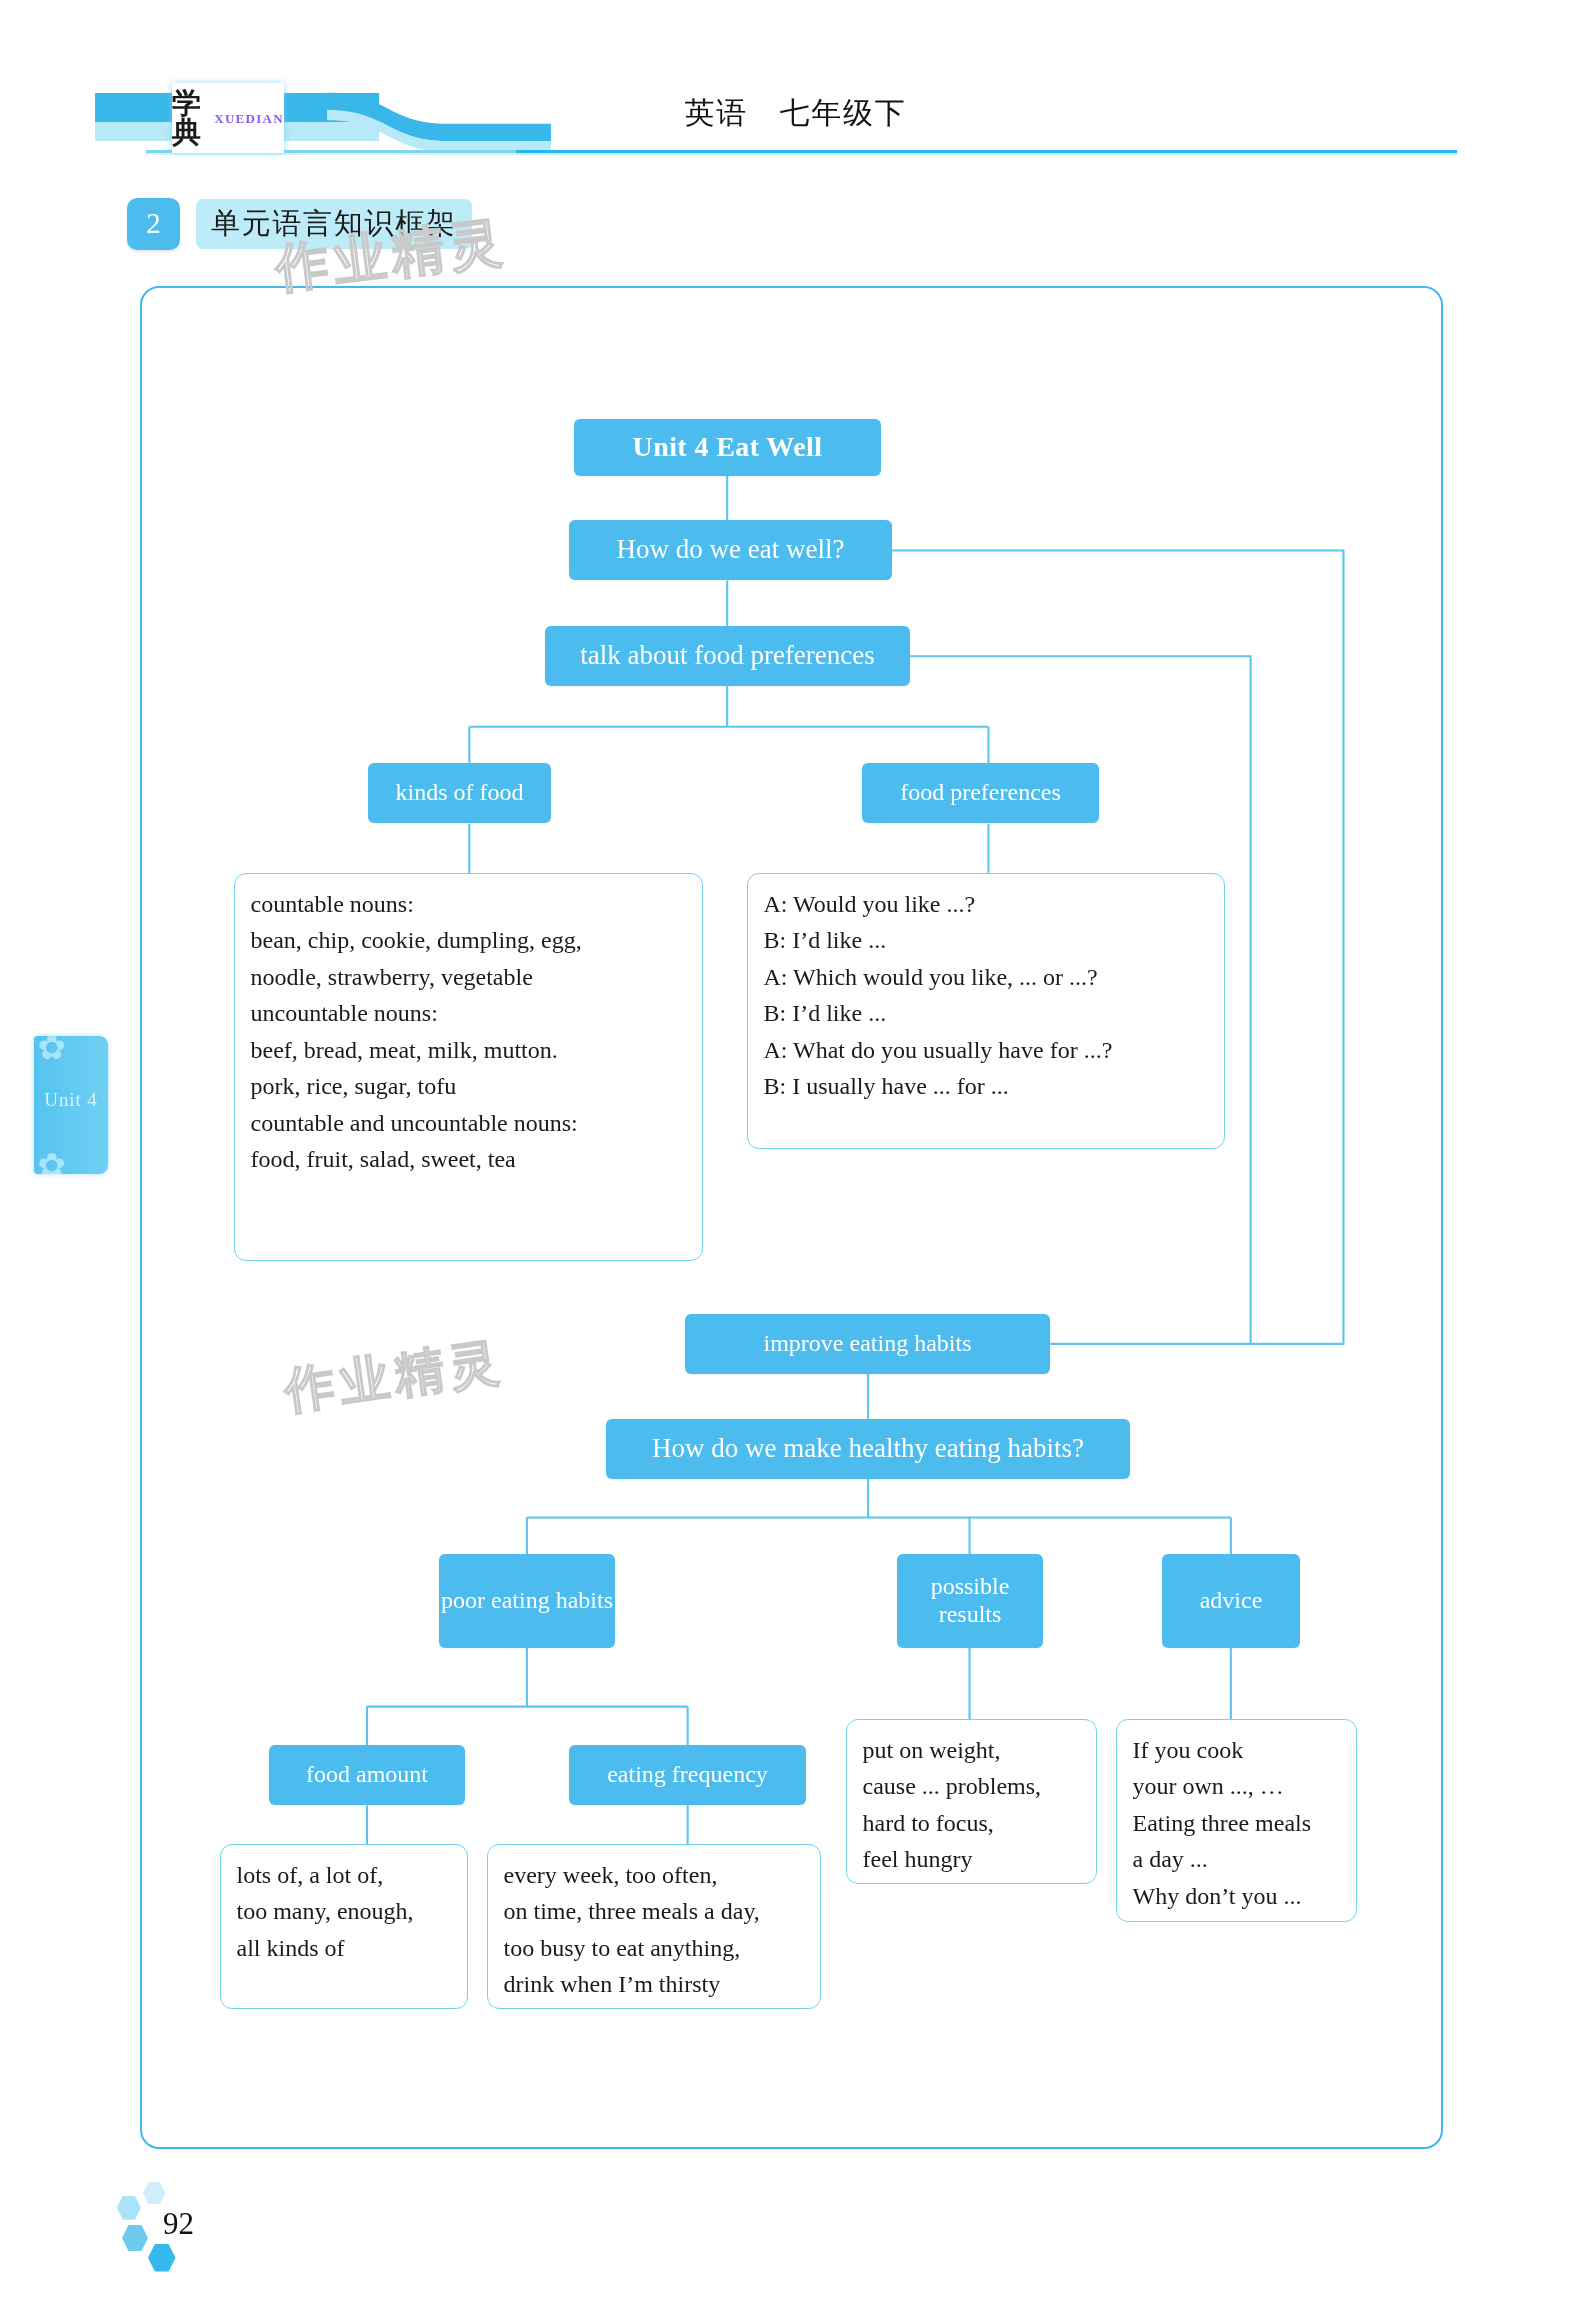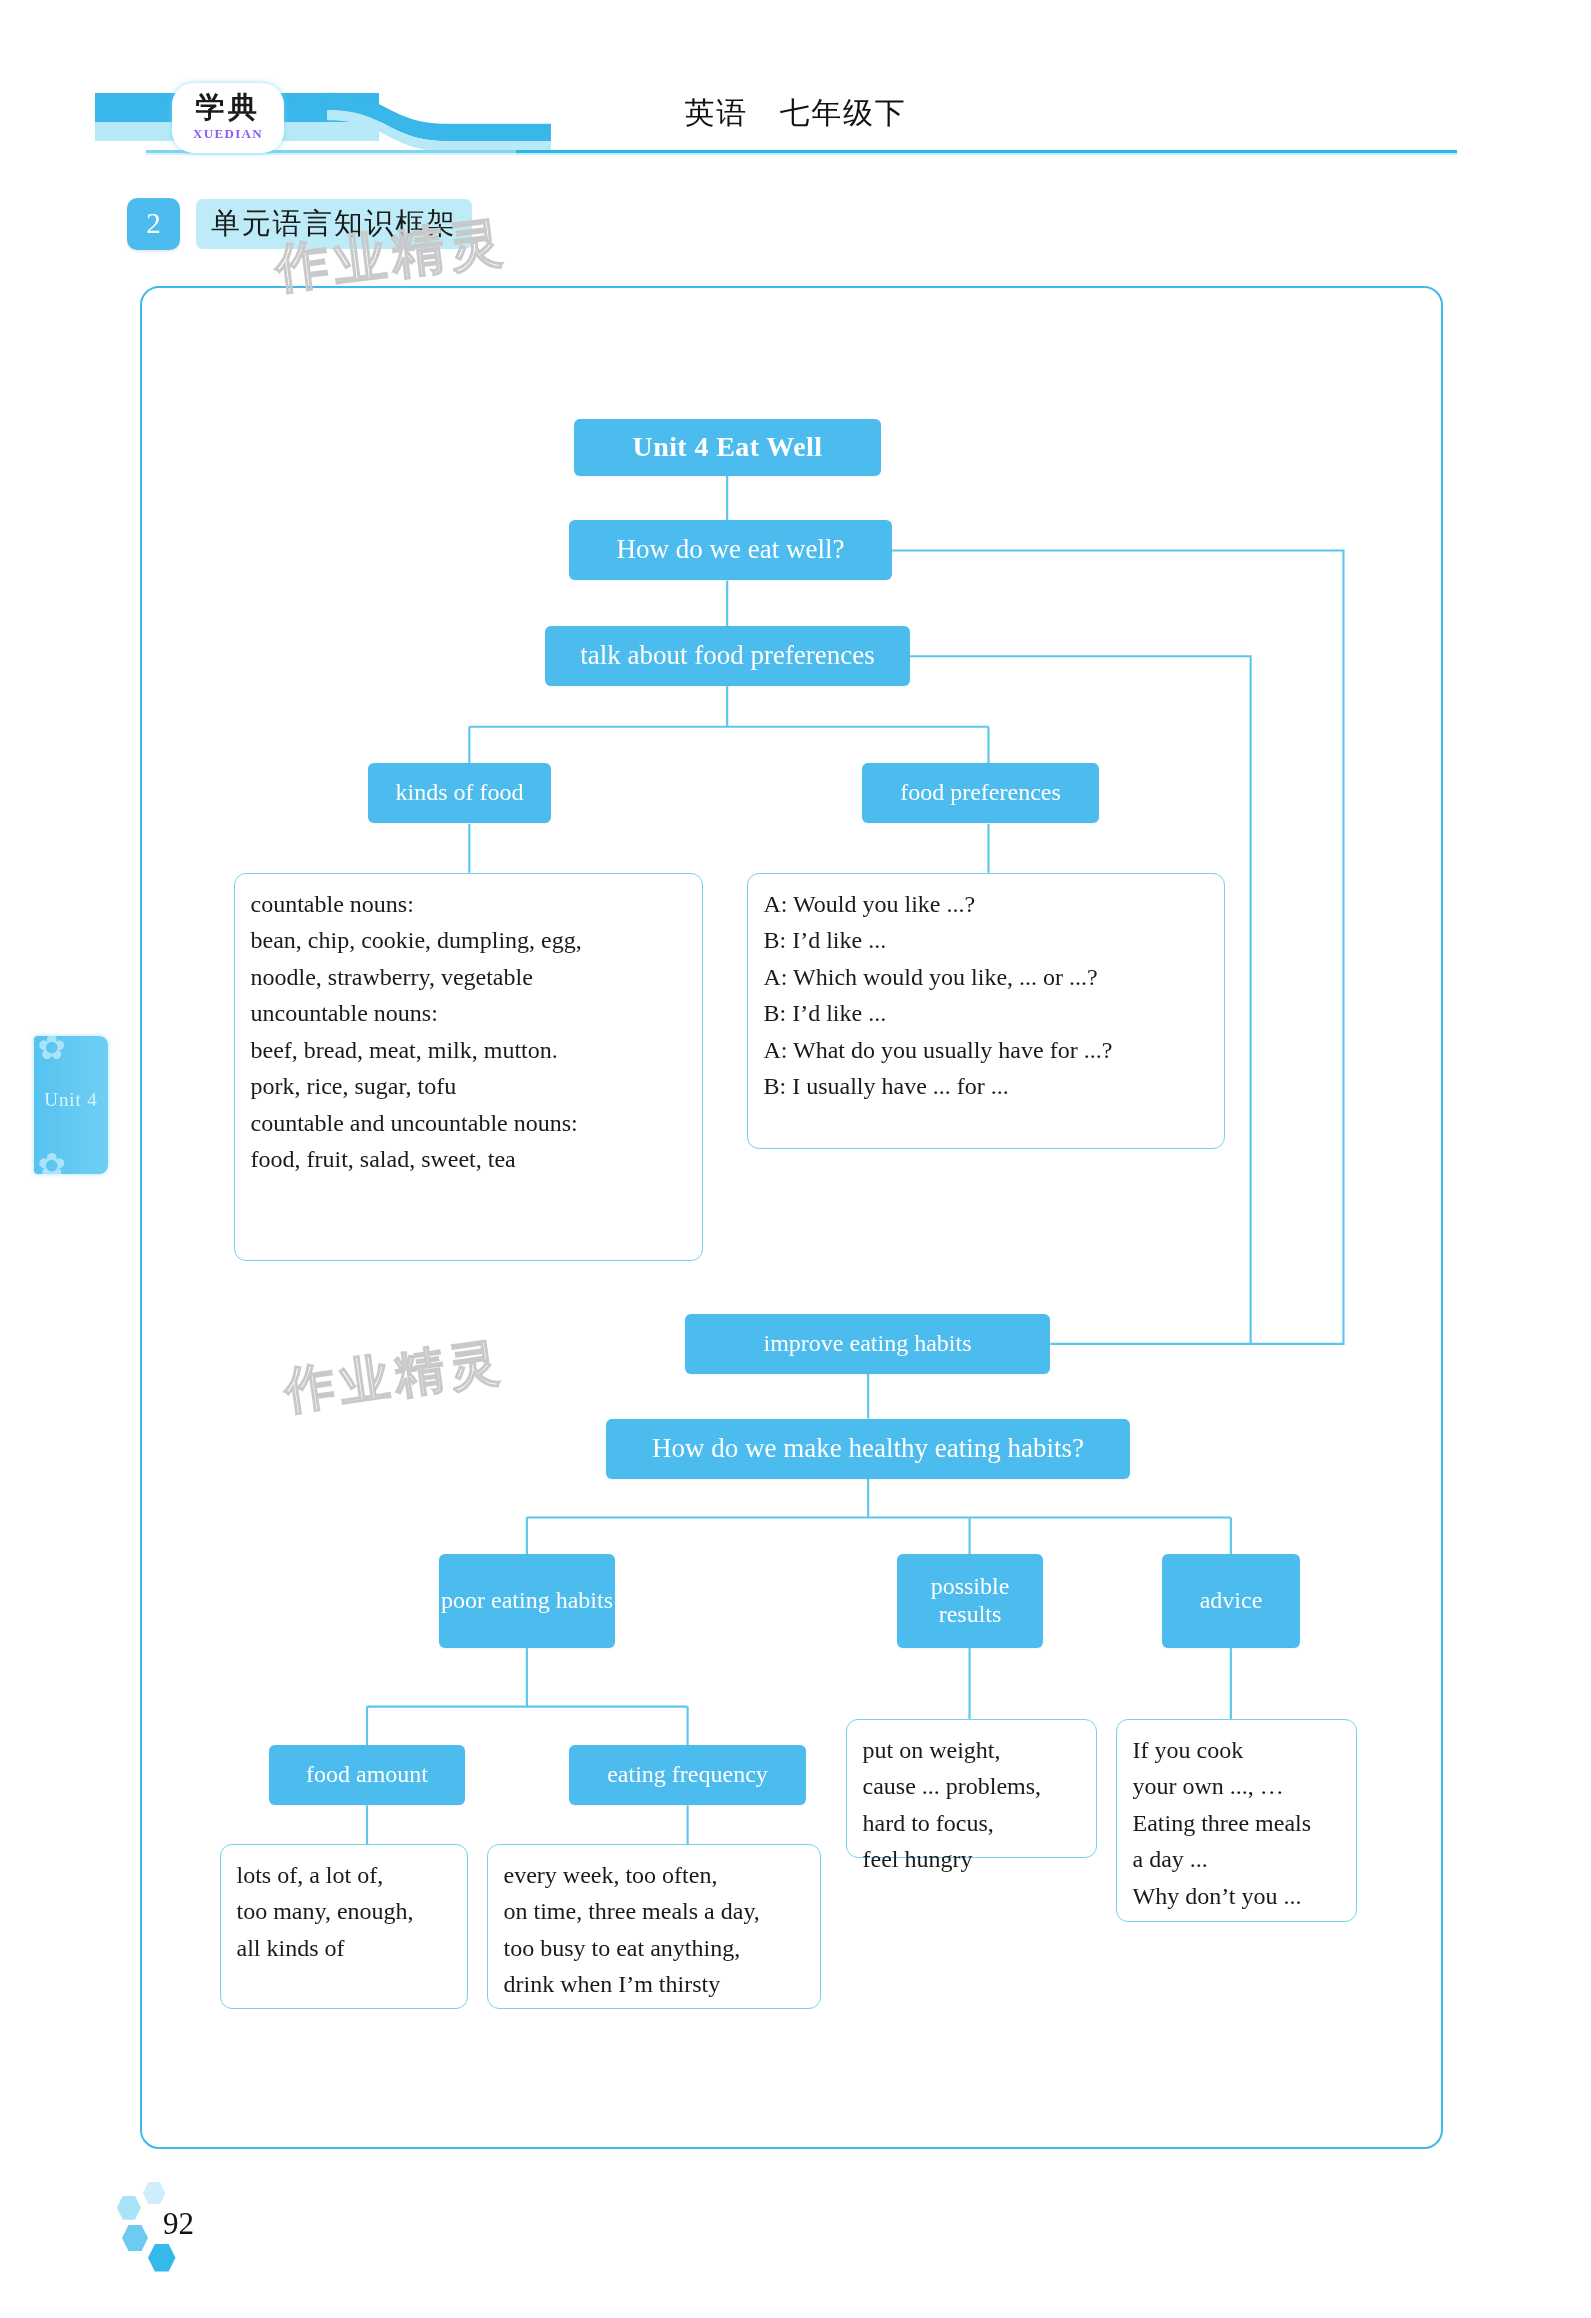--- a/index.html
+++ b/index.html
@@ -31,21 +31,21 @@
     background:linear-gradient(to bottom,#2fb4ea 0 2.6px,#bfeefb 2.6px 5.2px);
   }
   .hdr-rule2{
     position:absolute;left:146px;top:83px;width:378px;height:5.2px;
     background:linear-gradient(to bottom,#7fd4f0 0 2.6px,#d6f3fc 2.6px 5.2px);
   }
   .logo-box{
     position:absolute;left:172px;top:15.5px;width:112px;height:70px;
     background:#ffffff;
     box-shadow:0 0 6.9px rgba(120,210,240,.75);
-    display:flex;flex-direction:column;align-items:center;justify-content:center;border-radius:22px;
+    display:flex;flex-direction:row;align-items:center;justify-content:center;
   }
   .logo-cn{
     font-family:"DejaVu Sans", sans-serif;
     font-weight:bold;font-size:29px;color:#1b1b1b;letter-spacing:3.4px;
     line-height:1;
   }
   .logo-en{
     font-family:"Liberation Serif", serif;
     font-weight:bold;font-size:13px;color:#8b5cf6;letter-spacing:1.3px;margin-top:3.4px;
   }
@@ -270,21 +270,21 @@
     <div>all kinds of</div>
   </div>
 
   <div class="tbox" style="left:487px;top:1844px;width:334px;height:165px;">
     <div>every week, too often,</div>
     <div>on time, three meals a day,</div>
     <div>too busy to eat anything,</div>
     <div>drink when I’m thirsty</div>
   </div>
 
-  <div class="tbox" style="left:846px;top:1719px;width:251px;height:139px;">
+  <div class="tbox" style="left:846px;top:1719px;width:251px;height:165px;">
     <div>put on weight,</div>
     <div>cause ... problems,</div>
     <div>hard to focus,</div>
     <div>feel hungry</div>
   </div>
 
   <div class="tbox" style="left:1116px;top:1719px;width:241px;height:203px;">
     <div>If you cook</div>
     <div>your own ..., …</div>
     <div>Eating three meals</div>

